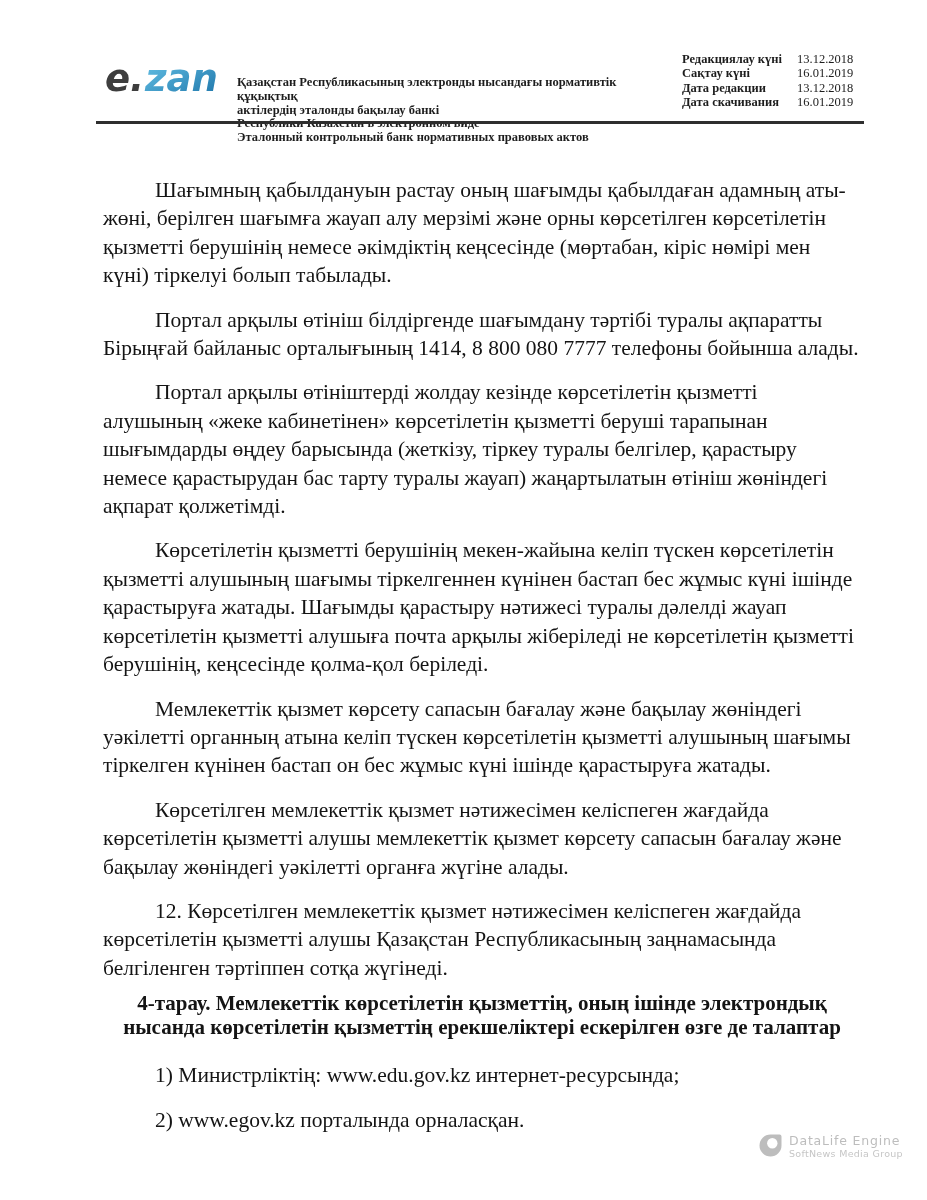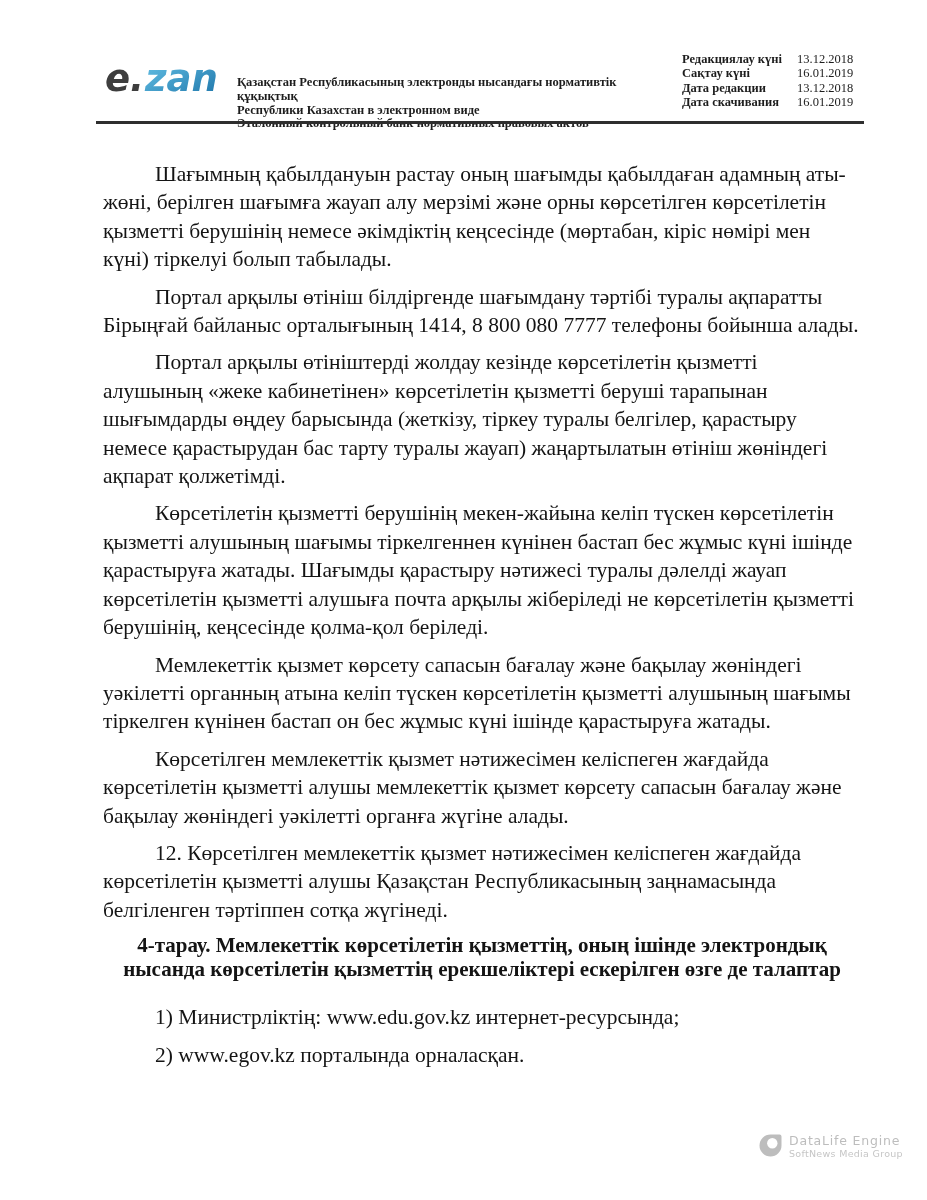--- a/index.html
+++ b/index.html
@@ -28,21 +28,21 @@
   .rule{
     position:absolute;left:96px;top:121px;width:768px;height:3px;
     background:#2e2e2e;
   }
   
   .doc-body{
     position:absolute;left:103px;top:160px;width:758px;
     font-size:21.5px;line-height:28.4px;color:#141414;
     text-align:left;
   }
-  .doc-body p{margin:0 0 9px 0;text-indent:52px;}
+  .doc-body p{margin:16px 0 9px 0;text-indent:52px;}
   .chapter{
     font-size:21px;font-weight:bold;text-align:center;
     line-height:24px;margin:2px 0 22px 0;
   }
   
   .dle{
     position:absolute;left:758px;top:1132px;
     display:flex;align-items:flex-start;gap:5px;
     font-family:"DejaVu Sans","Liberation Sans",sans-serif;
     color:#bdbdbd;
@@ -63,20 +63,21 @@
           <stop offset="0%" stop-color="#68c4e8"></stop>
           <stop offset="100%" stop-color="#1c73a8"></stop>
         </linearGradient>
       </defs>
       <text x="2" y="38" font-family="DejaVu Sans, sans-serif" font-size="37" font-weight="bold" font-style="italic" fill="#3e3e3e">e.</text>
       <text x="42" y="38" font-family="DejaVu Sans, sans-serif" font-size="37" font-weight="bold" font-style="italic" fill="url(#zanGrad)">zan</text>
     </svg>
 
     <div class="org-title">
       <div>Қазақстан Республикасының электронды нысандағы нормативтік құқықтық</div>
+      <div>актілердің эталонды бақылау банкі</div>
       <div>Республики Казахстан в электронном виде</div>
       <div>Эталонный контрольный банк нормативных правовых актов</div>
     </div>
 
     <div class="dates">
       <div class="row">
         <span class="lbl">Редакциялау күні</span>
         <span class="val">13.12.2018</span>
       </div>
       <div class="row">

